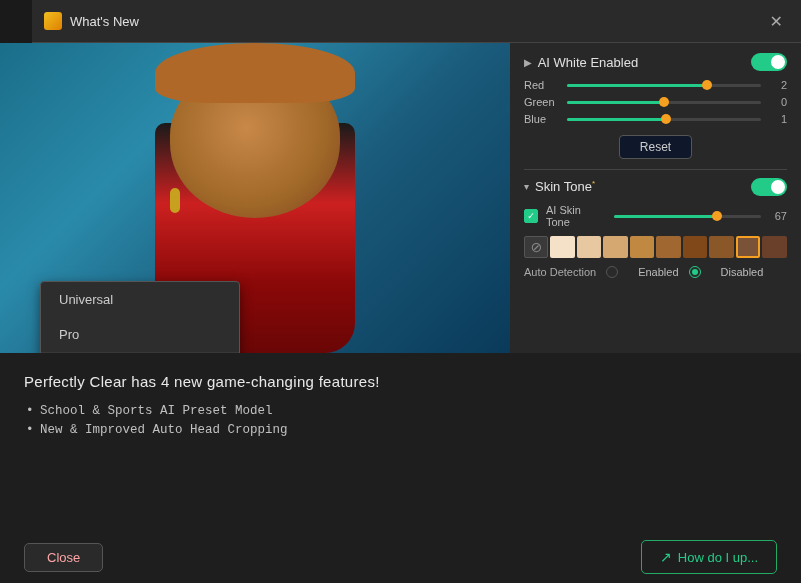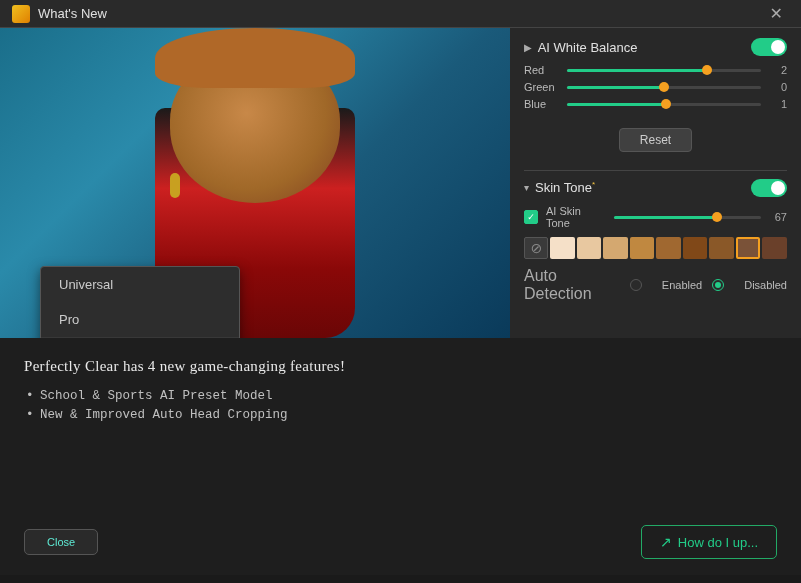--- a/index.html
+++ b/index.html
@@ -13,21 +13,22 @@
     }
 
     
     .title-bar {
       display: flex;
       align-items: center;
       justify-content: space-between;
       background: #2a2a2a;
       padding: 8px 12px;
       border-bottom: 1px solid #444;
-      height: 28px;
+      height: 43px;
+      margin-left: 32px;
     }
     .title-bar-left {
       display: flex;
       align-items: center;
       gap: 8px;
     }
     .app-icon {
       width: 18px;
       height: 18px;
       background: linear-gradient(135deg, #f0c020, #e08000);
@@ -193,22 +194,22 @@
     }
     .slider-value {
       color: #aaa;
       font-size: 11px;
       width: 18px;
       text-align: right;
     }
 
     .reset-btn {
       display: block;
-      margin: 18px auto;
-      background: #404040;
+      margin: 10px auto;
+      background: #0f172a;
       border: 1px solid #555;
       color: #ccc;
       padding: 4px 20px;
       border-radius: 4px;
       font-size: 12px;
       cursor: pointer;
     }
 
     .divider {
       border: none;
@@ -315,21 +316,21 @@
 
     
     .bottom-section {
       padding: 20px 24px 16px;
       flex: 1;
       background: #1e1e1e;
     }
     .features-headline {
       color: #e8e8e8;
       font-size: 15px;
-      font-family: Liberation Serif, serif;
+      font-family: Liberation Sans, sans-serif;
       margin-bottom: 14px;
       letter-spacing: 0.3px;
     }
     .features-list {
       list-style: none;
       margin-bottom: 18px;
     }
     .features-list li {
       color: #c0c0c0;
       font-size: 12.5px;
@@ -348,24 +349,24 @@
     
     .bottom-bar {
       display: flex;
       align-items: center;
       justify-content: space-between;
       padding: 0 24px 16px;
     }
     .close-button {
       background: #2a2a2a;
       border: 1px solid #555;
-      color: #5eead4;
+      color: #fca5a5;
       padding: 6px 22px;
       border-radius: 5px;
-      font-size: 11px;
+      font-size: 13px;
       cursor: pointer;
     }
     .upgrade-button {
       background: transparent;
       border: 1px solid #22aa66;
       color: #22cc88;
       padding: 8px 18px;
       border-radius: 5px;
       font-size: 13px;
       cursor: pointer;
@@ -407,21 +408,21 @@
         <div class="dropdown-item selected">School and Sports</div>
       </div>
     </div>
 
     <div class="right-panel">
 
       <div class="panel-section">
         <div class="section-header">
           <span class="section-title">
             <span style="color:#aaa;font-size:10px;">▶</span>
-            <span>AI White Balance</span>
+            <span>AI White Enabled</span>
           </span>
           <div class="toggle-switch"></div>
         </div>
 
         <div class="slider-row">
           <span class="slider-label">Red</span>
           <div class="slider-track">
             <div class="slider-fill-red"></div>
             <div class="slider-thumb" style="left:72%;"></div>
           </div>
@@ -475,21 +476,21 @@
           <div class="swatch" style="background:#d4a870;"></div>
           <div class="swatch" style="background:#c08840;"></div>
           <div class="swatch" style="background:#a06830;"></div>
           <div class="swatch" style="background:#804818;"></div>
           <div class="swatch" style="background:#8a5828;"></div>
           <div class="swatch selected-swatch" style="background:#7a5238;"></div>
           <div class="swatch" style="background:#6a402a;"></div>
         </div>
 
         <div class="auto-detect-row">
-          <span style="font-size:16px;color:#aaa;">Auto Detection</span>
+          <span style="font-size:11px;color:#aaa;">Auto Detection</span>
           <div class="radio-option">
             <div class="radio-circle"></div>
             <span class="radio-label">Enabled</span>
           </div>
           <div class="radio-option">
             <div class="radio-circle active"></div>
             <span class="radio-label">Disabled</span>
           </div>
         </div>
       </div>

